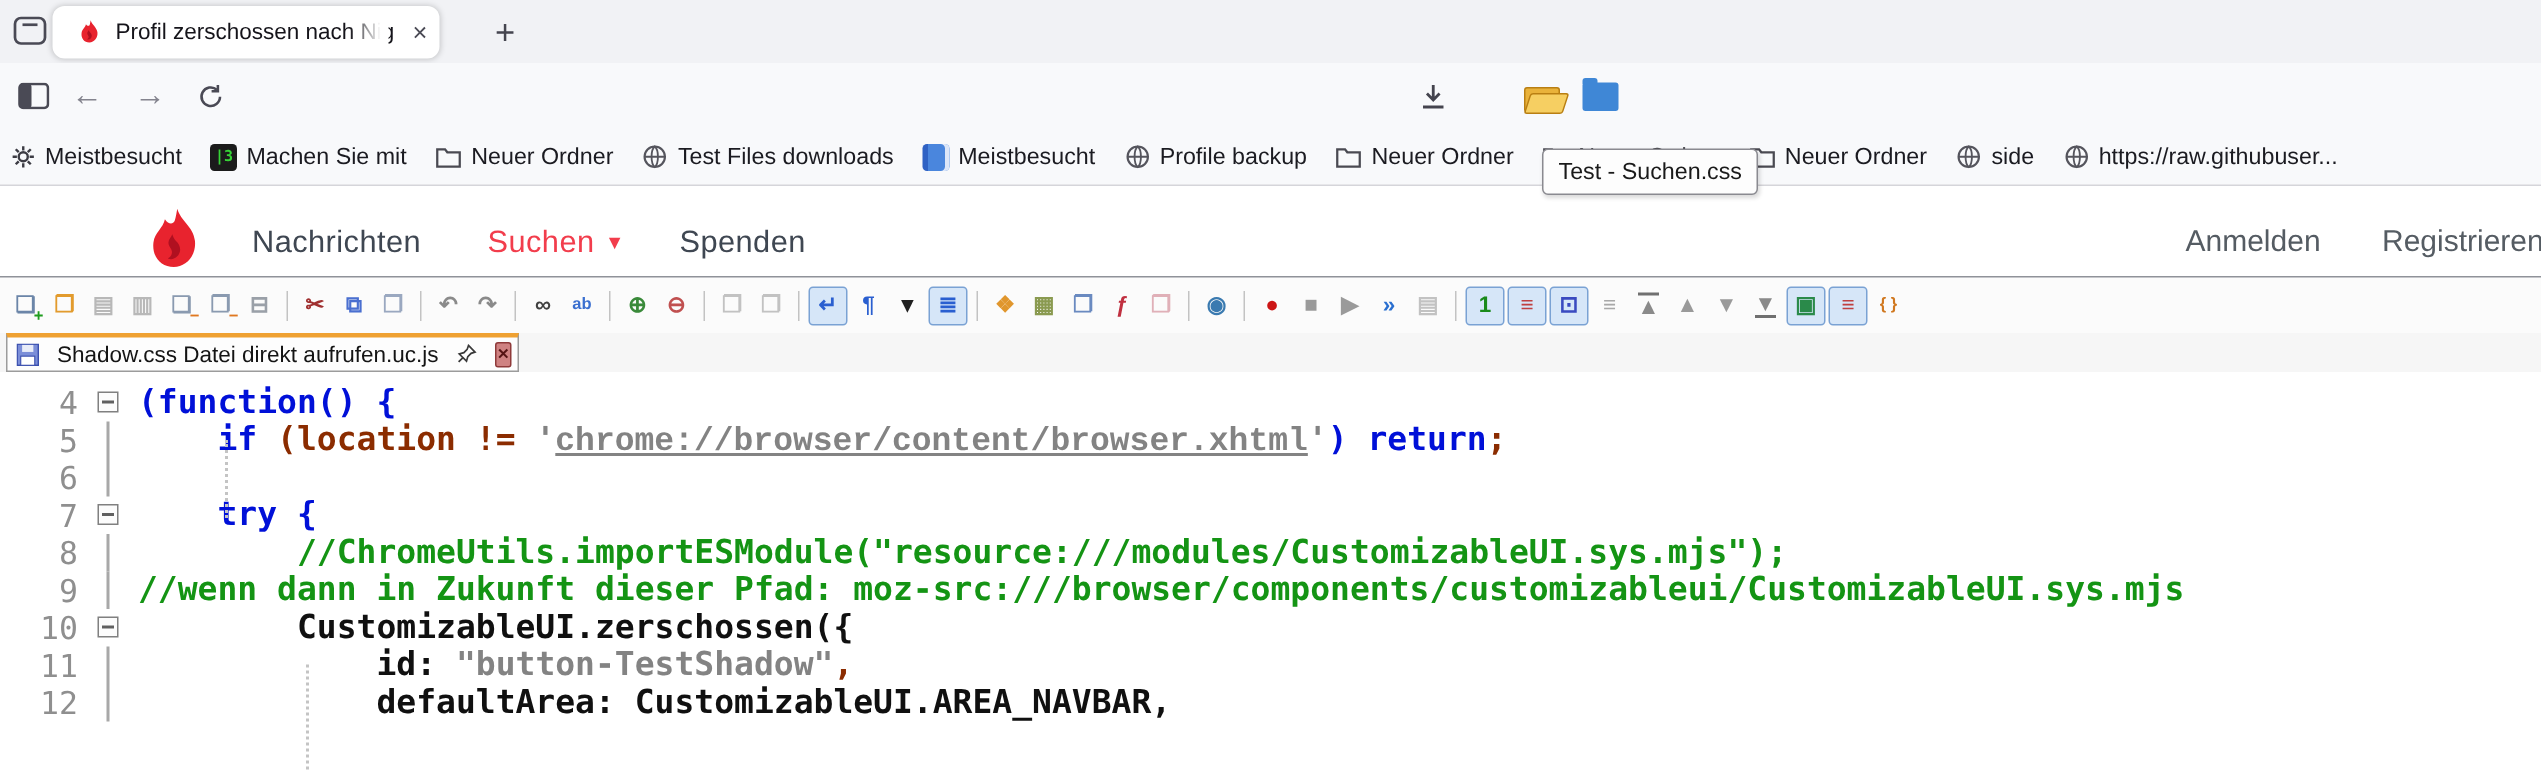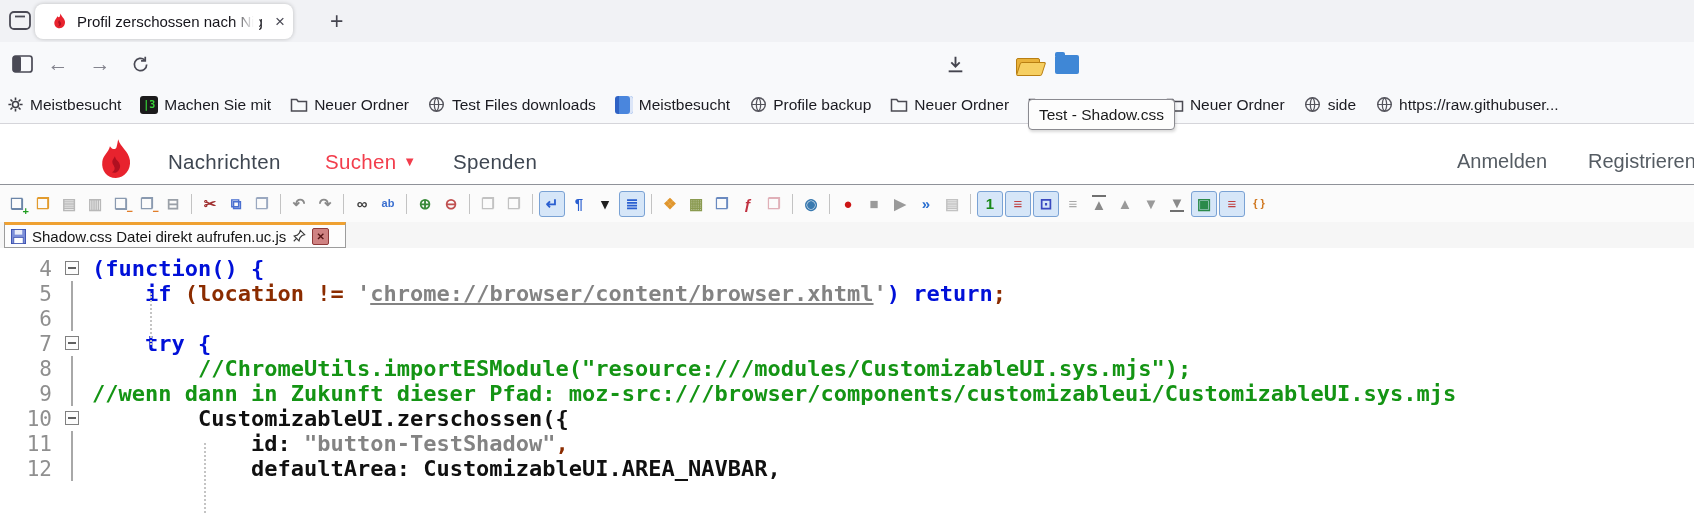--- a/index.html
+++ b/index.html
@@ -72,37 +72,37 @@
   .ticon .g1{line-height:1;}
   .ticon .g1.small{font-size:11px;}
   .ticon .g2{position:absolute;right:0;bottom:-1px;font-size:11px;line-height:1;}
   .ticon.act{background:#d6e6f8;border:1px solid #7aa2d4;}
   .ticon.capT .g1{border-top:2px solid #707070;}
   .ticon.capB .g1{border-bottom:2px solid #707070;}
   .tsep{width:1px;height:20px;background:#c3c3c3;margin:0 5px;flex:0 0 auto;}
   
   .npptabrow{position:absolute;left:0;top:222px;width:100%;height:26px;background:#f6f6f6;}
   .npptab{position:absolute;left:4px;top:0;width:342px;height:26px;background:#fdfdfd;border:1px solid #9c9c9c;
-          border-top:3px solid #efa132;box-sizing:border-box;display:flex;align-items:center;gap:6px;padding:0 6px;}
+          border-top:3px solid #efa132;box-sizing:border-box;display:flex;align-items:center;gap:12px;padding:0 6px;}
   .npptab-title{font-size:15px;color:#141414;white-space:nowrap;}
   .nppclose{width:15px;height:15px;background:#cf8282;border:1px solid #8f3a3a;color:#551414;font-size:10px;font-weight:bold;
             display:flex;align-items:center;justify-content:center;border-radius:2px;}
   
   .codearea{position:absolute;left:0;top:248px;width:100%;height:273px;background:#fff;
             font-family:"DejaVu Sans Mono","Liberation Mono",monospace;}
   .crow{position:relative;height:25px;display:flex;align-items:center;}
   .crow:first-child{margin-top:8px;}
   .ln{width:52px;text-align:right;font-size:21px;color:#8f8f8f;flex:0 0 auto;}
   .fold{width:40px;height:25px;position:relative;flex:0 0 auto;}
   .fbox{position:absolute;left:13px;top:5px;width:14px;height:14px;border:1px solid #808080;background:#fcfcfc;box-sizing:border-box;}
   .fbox:before{content:"";position:absolute;left:2px;right:2px;top:5px;border-top:2px solid #606060;}
   .fline{position:absolute;left:19px;top:0;width:2px;height:100%;background:#a8a8a8;}
   .ctext{font-size:22px;font-weight:bold;white-space:pre;line-height:25px;}
   .kw{color:#0010d8;} .op{color:#8b2c00;} .com{color:#149414;} .pl{color:#101010;}
-  .str{color:#838383;} .url{color:#838383;text-decoration:underline;}
+  .str{color:#838383;} .url{color:#838383;text-decoration:underline;font-family:Liberation Mono, monospace;}
   .guide{position:absolute;width:0;border-left:2px dotted #c4c4c4;z-index:5;}
   svg{display:block;}
 </style>
 </head>
 <body>
 
 <div class="stage">
 
   <div class="tabstrip">
     <span class="fxview">
@@ -290,21 +290,21 @@
       <span class="bm">
         <span class="bic globe-icon">
           <svg width="17" height="17" viewBox="0 0 18 18">
             <circle cx="9" cy="9" r="7.2" fill="none" stroke="#55555d" stroke-width="1.5"></circle>
             <path d="M1.8 9h14.4M9 1.8c3 2.4 3 12 0 14.4-3-2.4-3-12 0-14.4z" fill="none" stroke="#55555d" stroke-width="1.3"></path>
           </svg>
         </span>
         <span class="blabel">https://raw.githubuser...</span>
       </span>
     </div>
-  <div class="tooltip">Test - Shadow.css</div>
+  <div class="tooltip">Test - Suchen.css</div>
 
   <div class="siteheader">
     <span class="slogo">
       <svg width="38" height="47" viewBox="0 0 32 40">
           <path d="M17 1c2 7 9 10 10 18 1 8-4.5 15-12 15S2.5 28 3.5 20c.7-5.5 5.5-8 6.5-13 2 3 4.5 3 5.5 1 .8-2.5 1-4.5 1.5-7z" fill="#e8232e"></path>
           <path d="M16 19c3 2.6 3.6 6.4 1 9-1.5 1.6-3.6 2-5.4 1.2 1.8-1 2.7-2.4 2.3-4.2-.4-1.8-1.9-2.5-1.9-4.8 0-1.8 1.7-3.2 2.2-4.7.4 1.4.9 2.5 1.8 3.5z" fill="#b01020"></path>
         </svg>
     </span>
     <span class="snav" style="left:148px;">Nachrichten</span>
     <span class="snav active" style="left:305px;">

